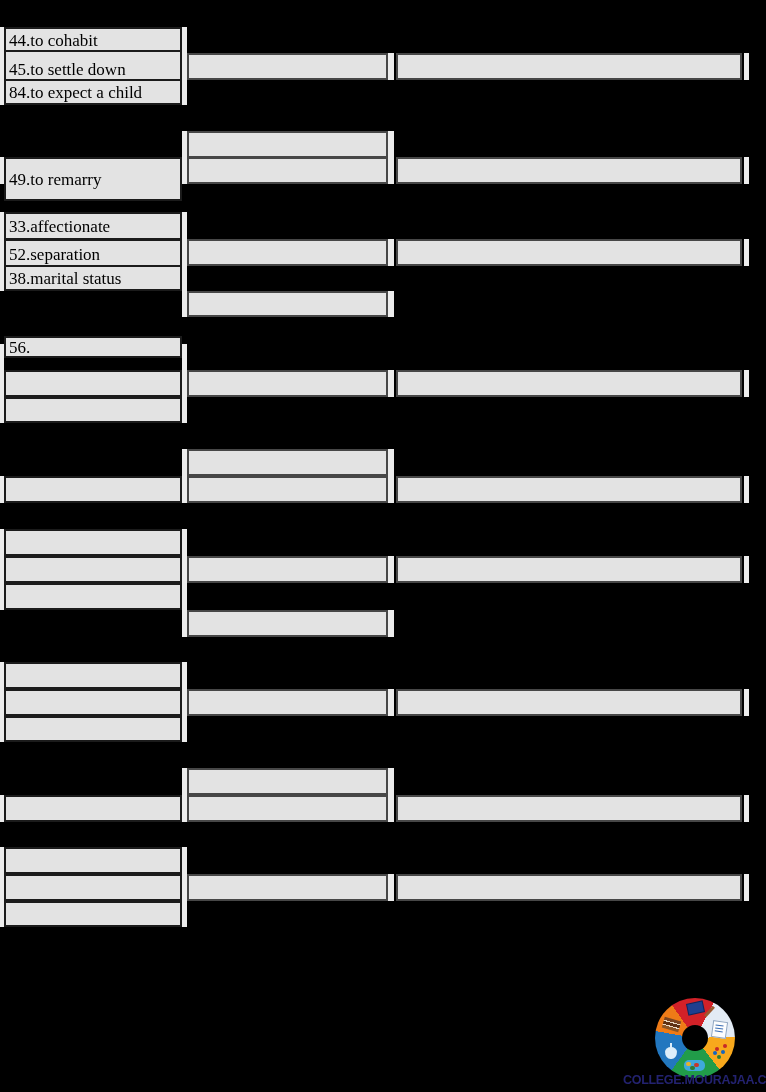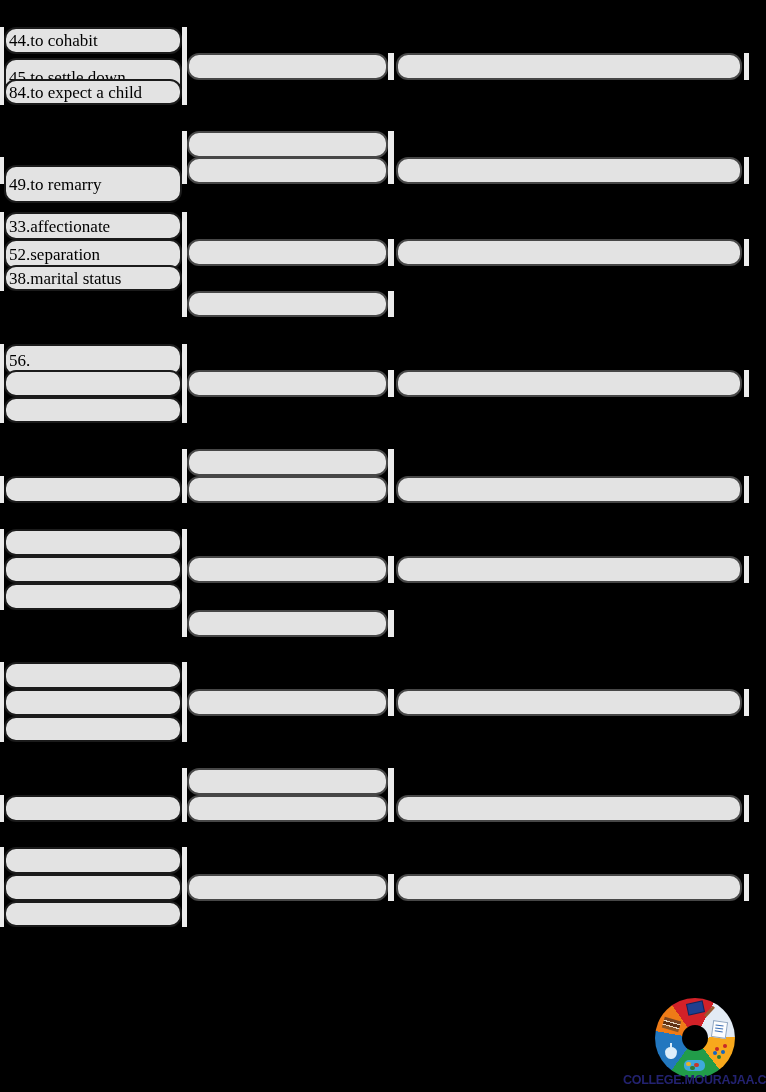--- a/index.html
+++ b/index.html
@@ -4,21 +4,21 @@
 <style>
   html,body{margin:0;padding:0;}
   body{
     width:766px;height:1092px;
     background:#000;
     position:relative;
     overflow:hidden;
     font-family:"Liberation Serif","DejaVu Serif",serif;
   }
   
-  .cell{position:absolute;box-sizing:border-box;background:#e3e3e3;border-radius:12px;}
+  .cell{position:absolute;box-sizing:border-box;background:#e3e3e3;}
   .cL{left:4px;width:178px;border:2px solid #1b1b1b;}
   .cM{left:187px;width:201px;border:2px solid #474747;}
   .cR{left:396px;width:346px;border:2px solid #474747;}
   
   .strip{position:absolute;background:#ececec;}
   .sE{left:0;width:4px;}
   .s1{left:182px;width:5px;}
   .s2{left:388px;width:6px;}
   .sv{left:744px;width:5px;}
   
@@ -59,51 +59,51 @@
   }
 </style>
 </head>
 <body>
 
 <div class="strip sE" style="top:27px;height:78px"></div>
 <div class="strip s1" style="top:27px;height:78px"></div>
 <div class="strip s2" style="top:53px;height:27px"></div>
 <div class="strip sv" style="top:53px;height:27px"></div>
 <div class="cell cL lbl" style="top:27px;height:27px">44.to cohabit</div>
-<div class="cell cL lbl" style="top:58px;height:38px">45.to settle down</div>
+<div class="cell cL lbl" style="top:50px;height:38px">45.to settle down</div>
 <div class="cell cM" style="top:53px;height:27px"></div>
 <div class="cell cR" style="top:53px;height:27px"></div>
 <div class="cell cL lbl" style="top:79px;height:26px">84.to expect a child</div>
 
 <div class="strip s1" style="top:131px;height:53px"></div>
 <div class="strip s2" style="top:131px;height:53px"></div>
 <div class="strip sE" style="top:157px;height:27px"></div>
 <div class="strip sv" style="top:157px;height:27px"></div>
 <div class="cell cM" style="top:131px;height:27px"></div>
-<div class="cell cL lbl" style="top:165px;height:38px">49.to remarry</div>
+<div class="cell cL lbl" style="top:157px;height:44px">49.to remarry</div>
 <div class="cell cM" style="top:157px;height:27px"></div>
 <div class="cell cR" style="top:157px;height:27px"></div>
 
 <div class="strip sE" style="top:212px;height:79px"></div>
 <div class="strip s1" style="top:212px;height:105px"></div>
 <div class="strip s2" style="top:239px;height:27px"></div>
 <div class="strip s2" style="top:291px;height:26px"></div>
 <div class="strip sv" style="top:239px;height:27px"></div>
 <div class="cell cL lbl" style="top:212px;height:28px">33.affectionate</div>
 <div class="cell cL lbl" style="top:239px;height:31px">52.separation</div>
 <div class="cell cM" style="top:239px;height:27px"></div>
 <div class="cell cR" style="top:239px;height:27px"></div>
 <div class="cell cL lbl" style="top:265px;height:26px">38.marital status</div>
 <div class="cell cM" style="top:291px;height:26px"></div>
 
 <div class="strip sE" style="top:344px;height:79px"></div>
 <div class="strip s1" style="top:344px;height:79px"></div>
 <div class="strip s2" style="top:370px;height:27px"></div>
 <div class="strip sv" style="top:370px;height:27px"></div>
-<div class="cell cL lbl" style="top:344px;height:32px">56.</div>
+<div class="cell cL lbl" style="top:336px;height:22px">56.</div>
 <div class="cell cL" style="top:370px;height:27px"></div>
 <div class="cell cM" style="top:370px;height:27px"></div>
 <div class="cell cR" style="top:370px;height:27px"></div>
 <div class="cell cL" style="top:397px;height:26px"></div>
 
 <div class="strip s1" style="top:449px;height:54px"></div>
 <div class="strip s2" style="top:449px;height:54px"></div>
 <div class="strip sE" style="top:476px;height:27px"></div>
 <div class="strip sv" style="top:476px;height:27px"></div>
 <div class="cell cM" style="top:449px;height:27px"></div>

